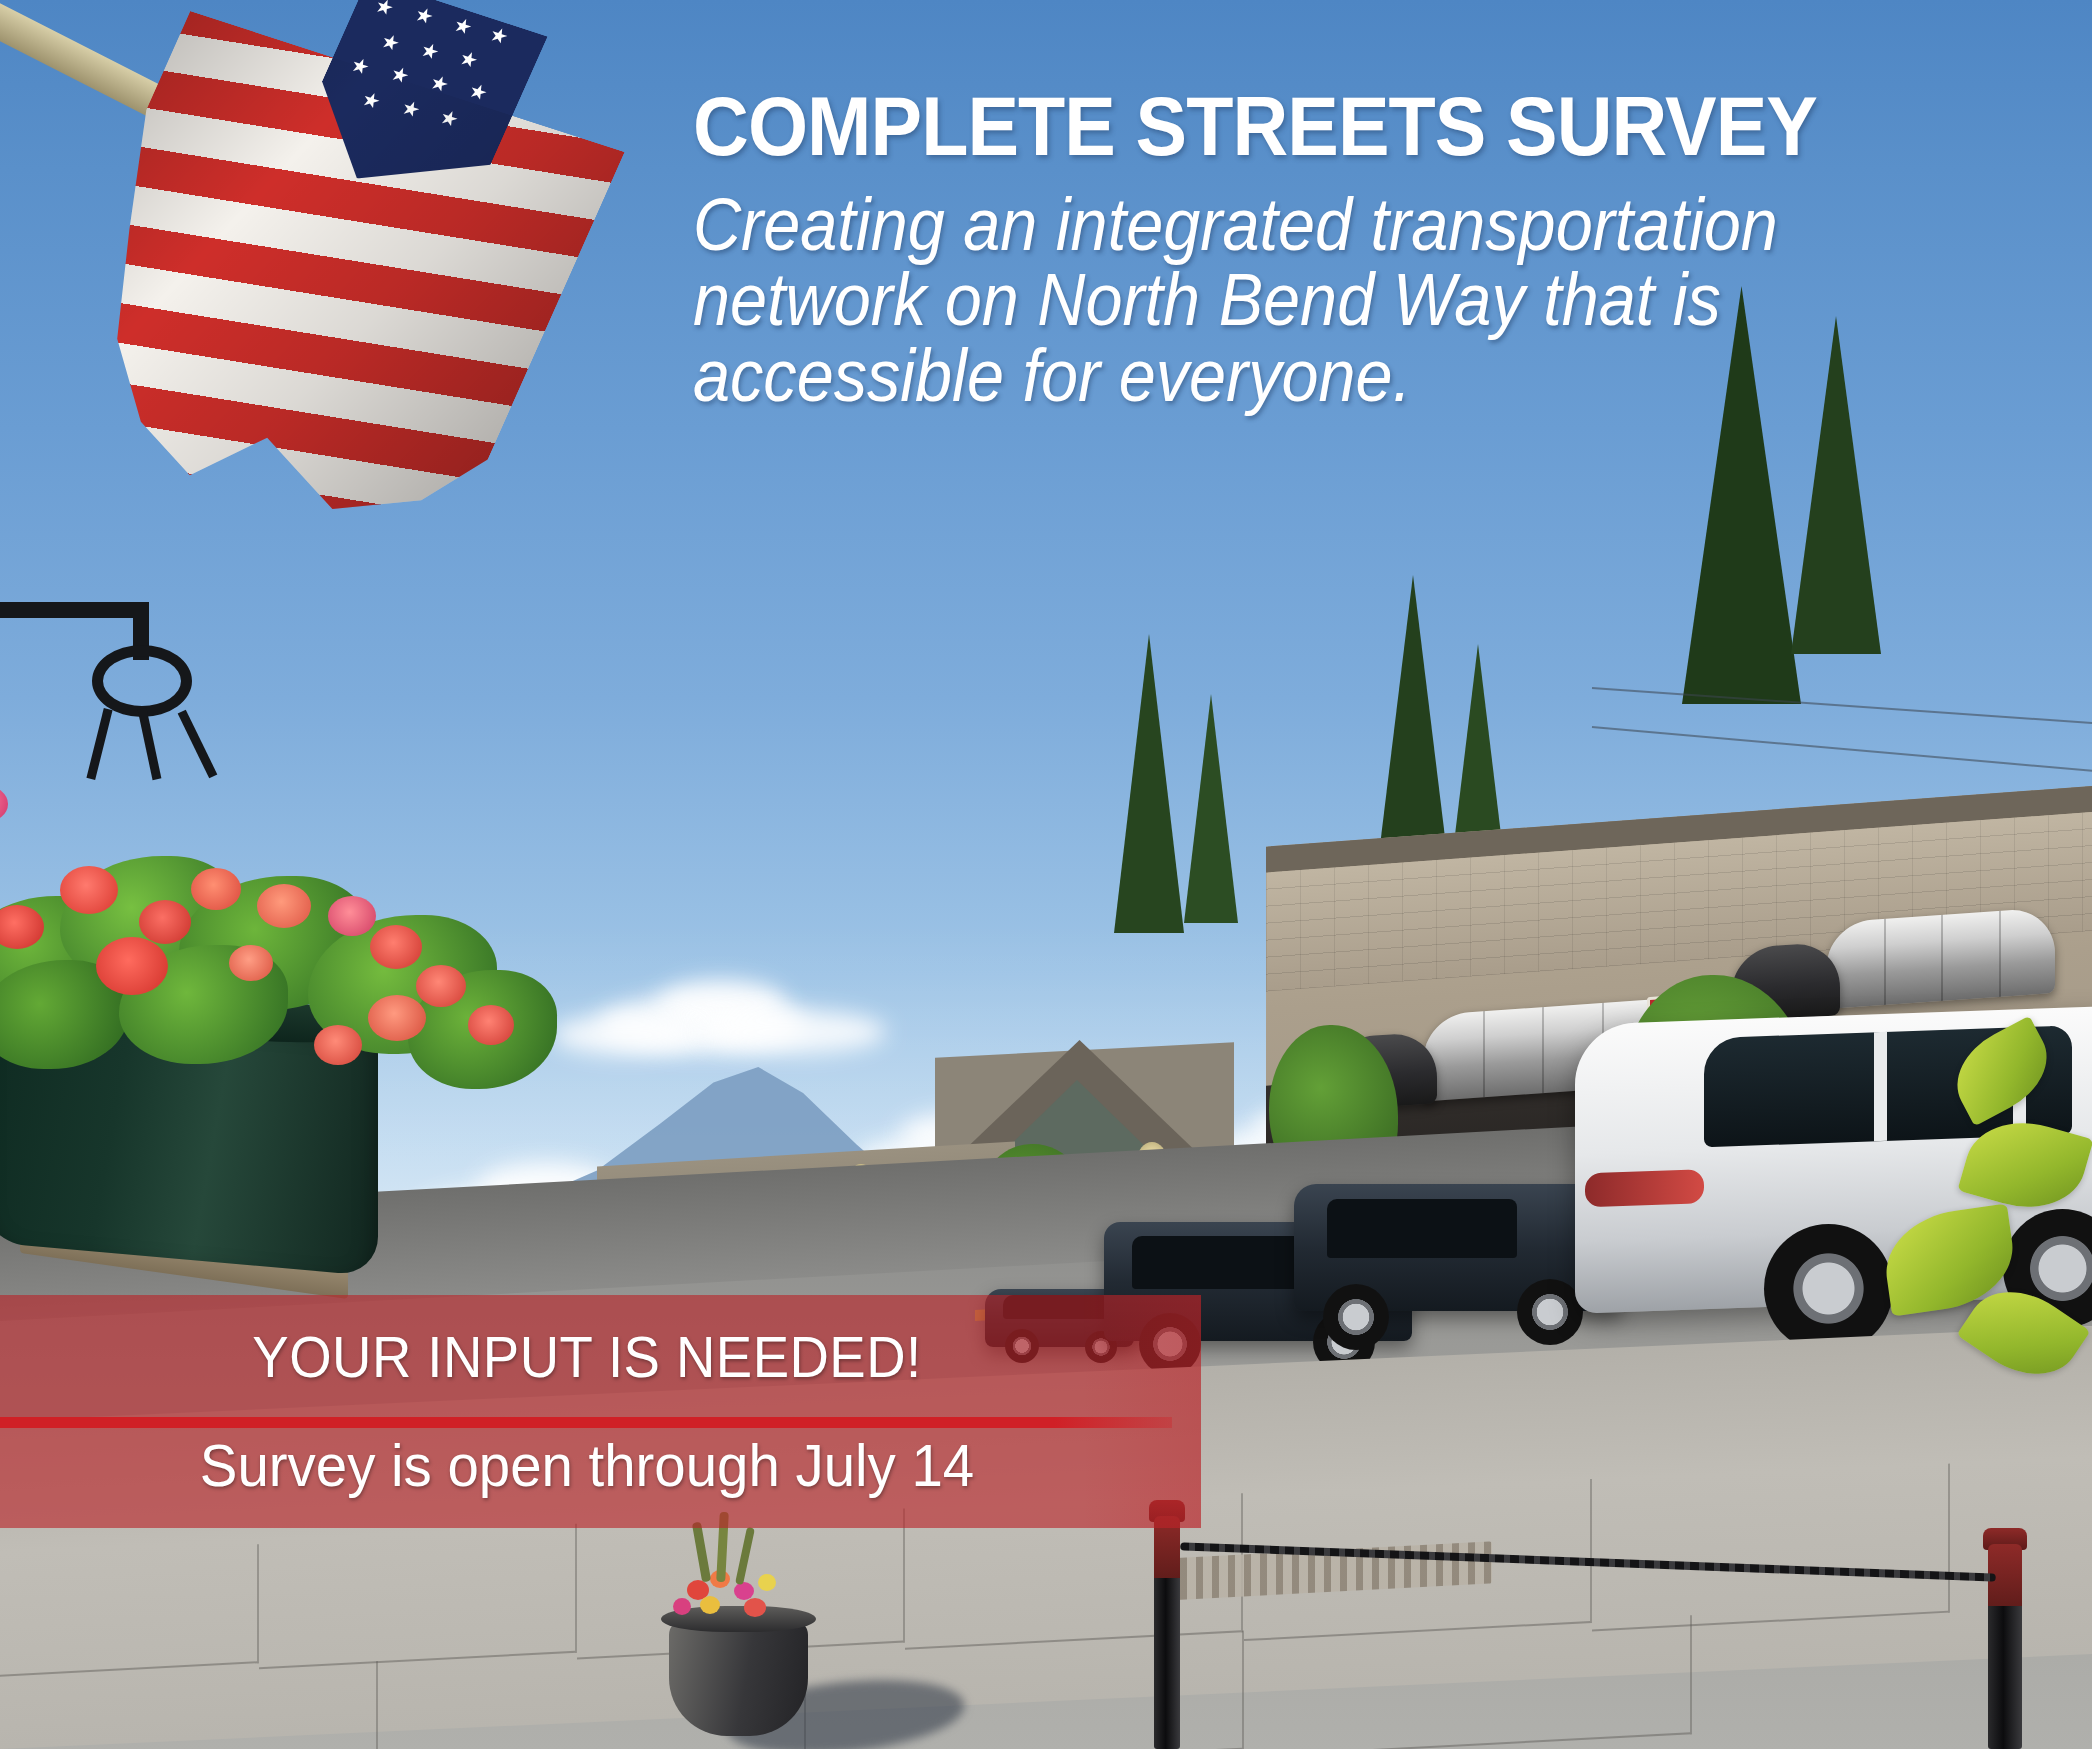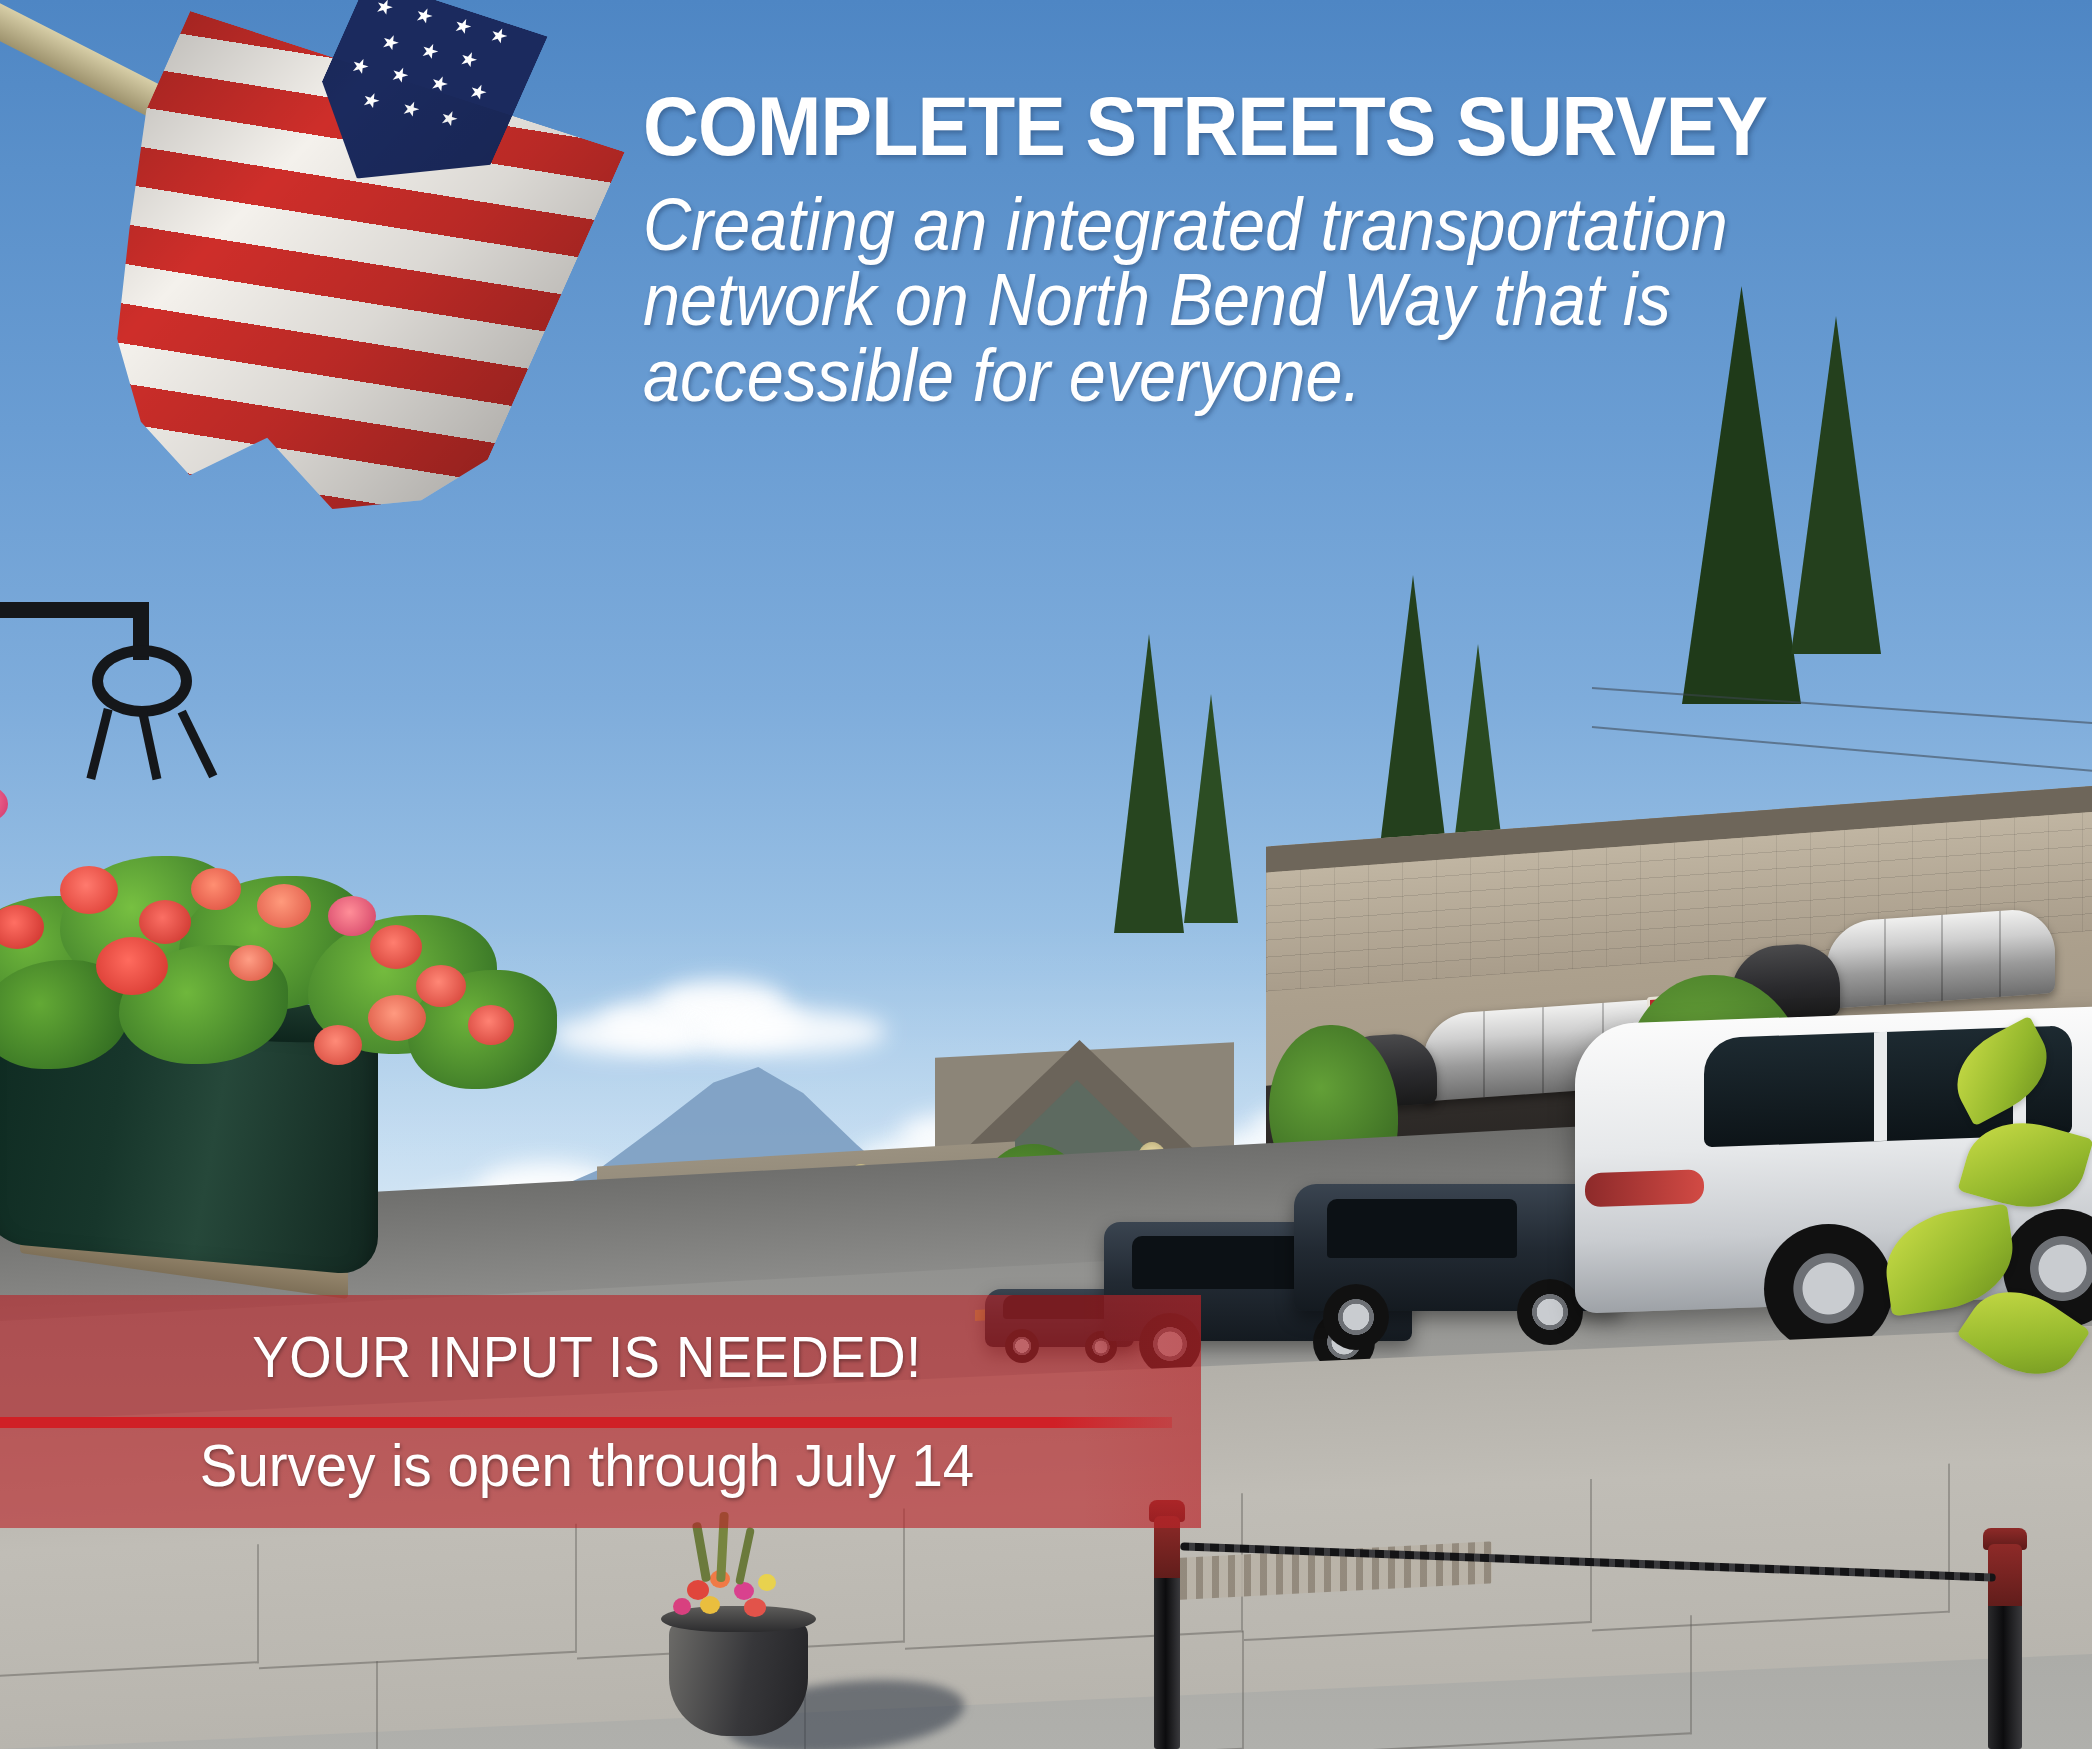--- a/index.html
+++ b/index.html
@@ -291,21 +291,21 @@
 
   
   .leaf{
     position:absolute; background:linear-gradient(140deg,#cfe04a,#93b72c 60%,#6b8f1e);
     border-radius:60% 6% 60% 6%;
     box-shadow:0 2px 6px rgba(0,0,0,.22);
   }
 
   
   .headline-wrap{
-    position:absolute; left:643px; top:78px; width:1393px;
+    position:absolute; left:693px; top:78px; width:1393px;
     text-shadow:2px 3px 5px rgba(30,60,100,.45);
   }
   .headline{
     color:#fff; font-family:"Liberation Sans", sans-serif;
     font-weight:bold; font-size:84px; letter-spacing:-1px;
     transform:scaleX(.92); transform-origin:left center;
     white-space:nowrap;
   }
   .subhead{
     color:#fff; font-family:"Liberation Sans", sans-serif;

